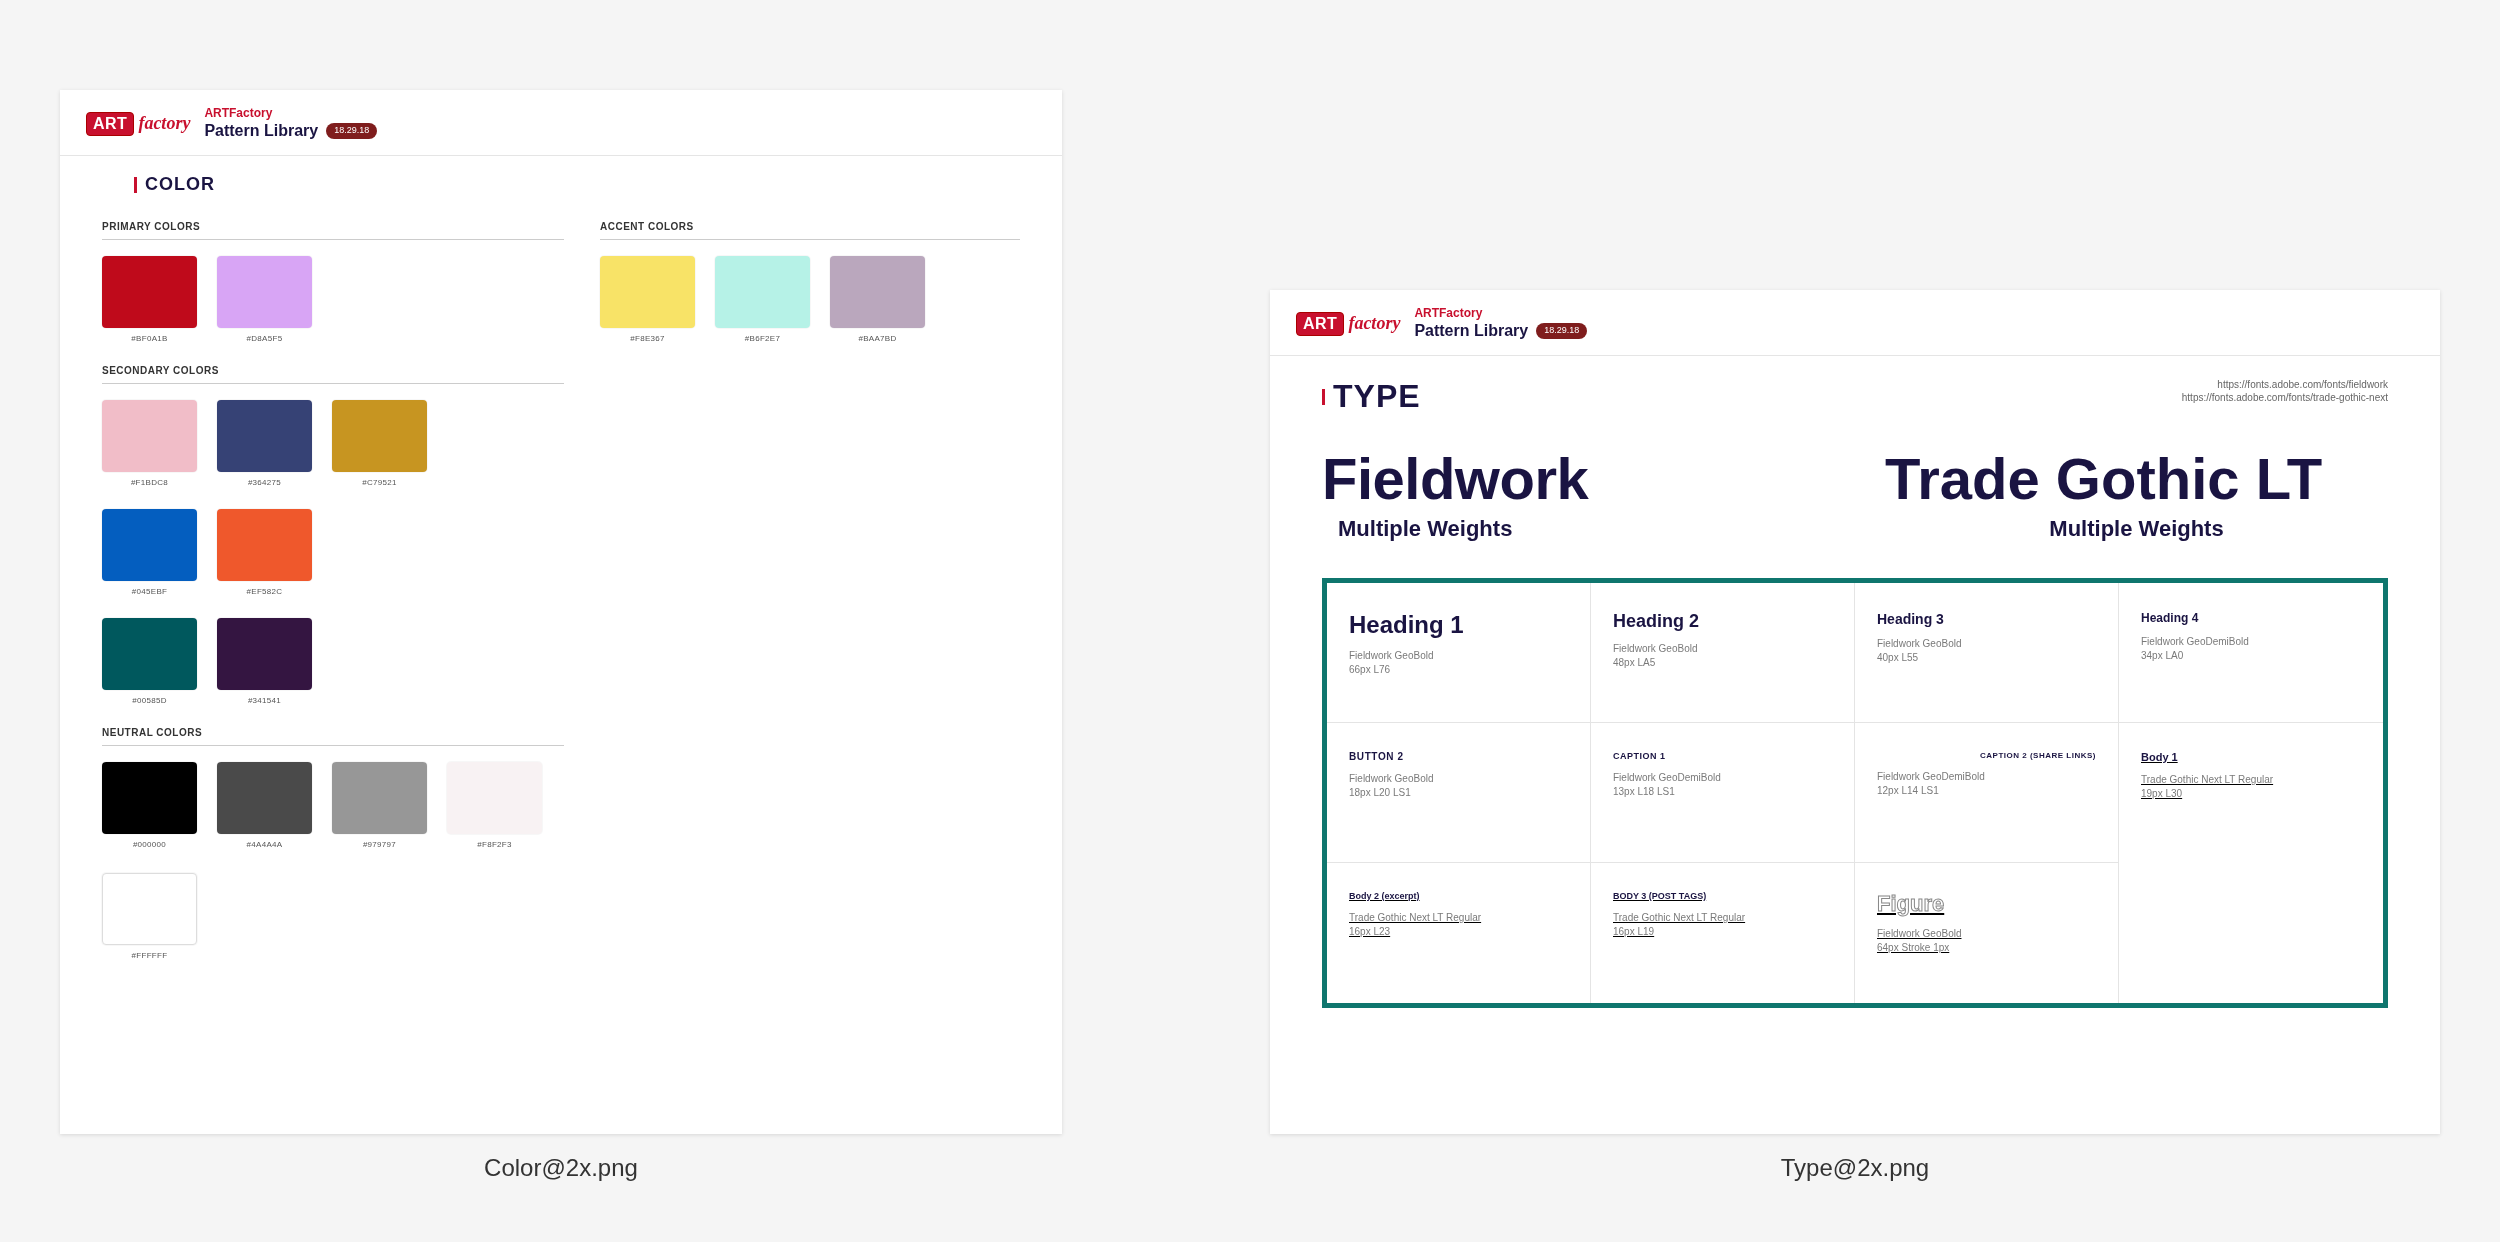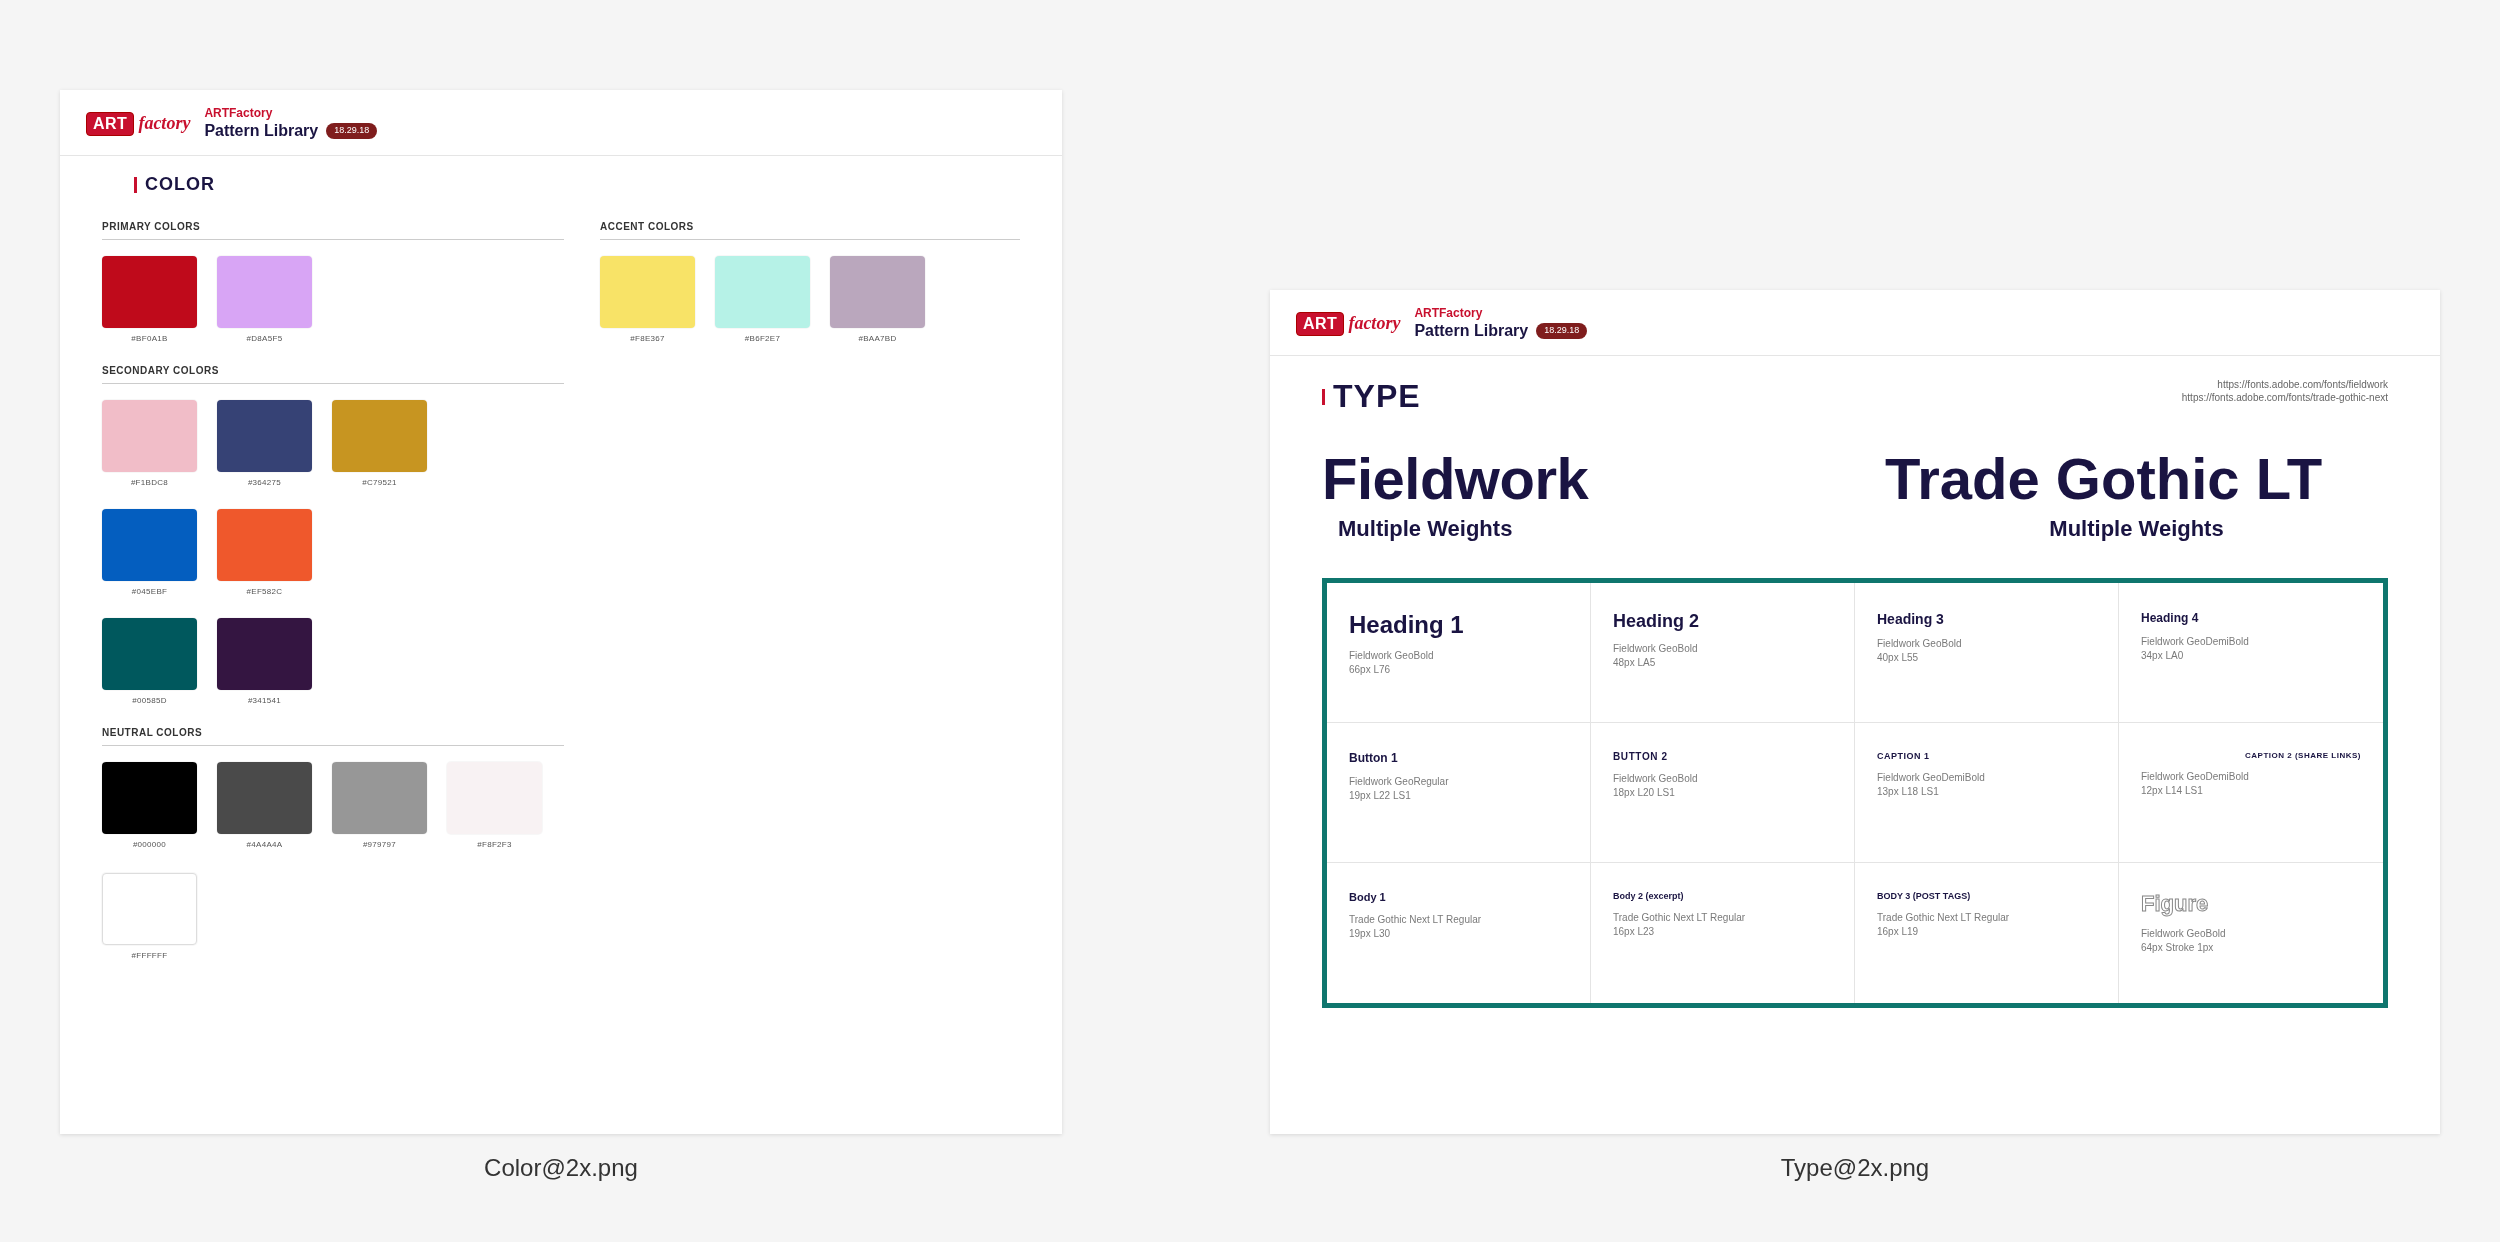--- a/index.html
+++ b/index.html
@@ -106,21 +106,21 @@
     grid-template-rows:repeat(3,auto);
     border:5px solid #0f766e;
   }
   .cell {
     border-right:1px solid #e4e4e4;
     border-bottom:1px solid #e4e4e4;
     padding:28px 22px 24px 22px;
     min-height:140px;
   }
   .cell:nth-child(4n){ border-right:none;}
-  .cell:nth-last-child(-n+4){ border-bottom:none;}
+  .cell:nth-last-child(-n+4){ border-bottom:none;text-decoration:underline;}
   .c-title { color:#1a1442; font-weight:700; margin-bottom:10px;}
   .c-meta { font-size:10px; color:#7a7a7a; line-height:1.35;}
   .h1 { font-size:24px;}
   .h2 { font-size:18px;}
   .h3 { font-size:14px;}
   .h4 { font-size:12px; font-weight:600;}
   .btn1 { font-size:12px;}
   .btn2 { font-size:10px; letter-spacing:.6px;}
   .cap1 { font-size:9px; letter-spacing:.5px;}
   .cap2 { font-size:8px; letter-spacing:.5px;text-align:right;}
@@ -310,24 +310,20 @@
   </div>
   <div class="cell">
     <div class="c-title h3">Heading 3</div>
     <div class="c-meta">Fieldwork GeoBold<br>40px L55</div>
   </div>
   <div class="cell">
     <div class="c-title h4">Heading 4</div>
     <div class="c-meta">Fieldwork GeoDemiBold<br>34px LA0</div>
   </div>
   <div class="cell">
-    <div class="c-title btn1">Button 1</div>
-    <div class="c-meta">Fieldwork GeoRegular<br>19px L22 LS1</div>
-  </div>
-  <div class="cell">
     <div class="c-title btn2">BUTTON 2</div>
     <div class="c-meta">Fieldwork GeoBold<br>18px L20 LS1</div>
   </div>
   <div class="cell">
     <div class="c-title cap1">CAPTION 1</div>
     <div class="c-meta">Fieldwork GeoDemiBold<br>13px L18 LS1</div>
   </div>
   <div class="cell">
     <div class="c-title cap2">CAPTION 2 (SHARE LINKS)</div>
     <div class="c-meta">Fieldwork GeoDemiBold<br>12px L14 LS1</div>

